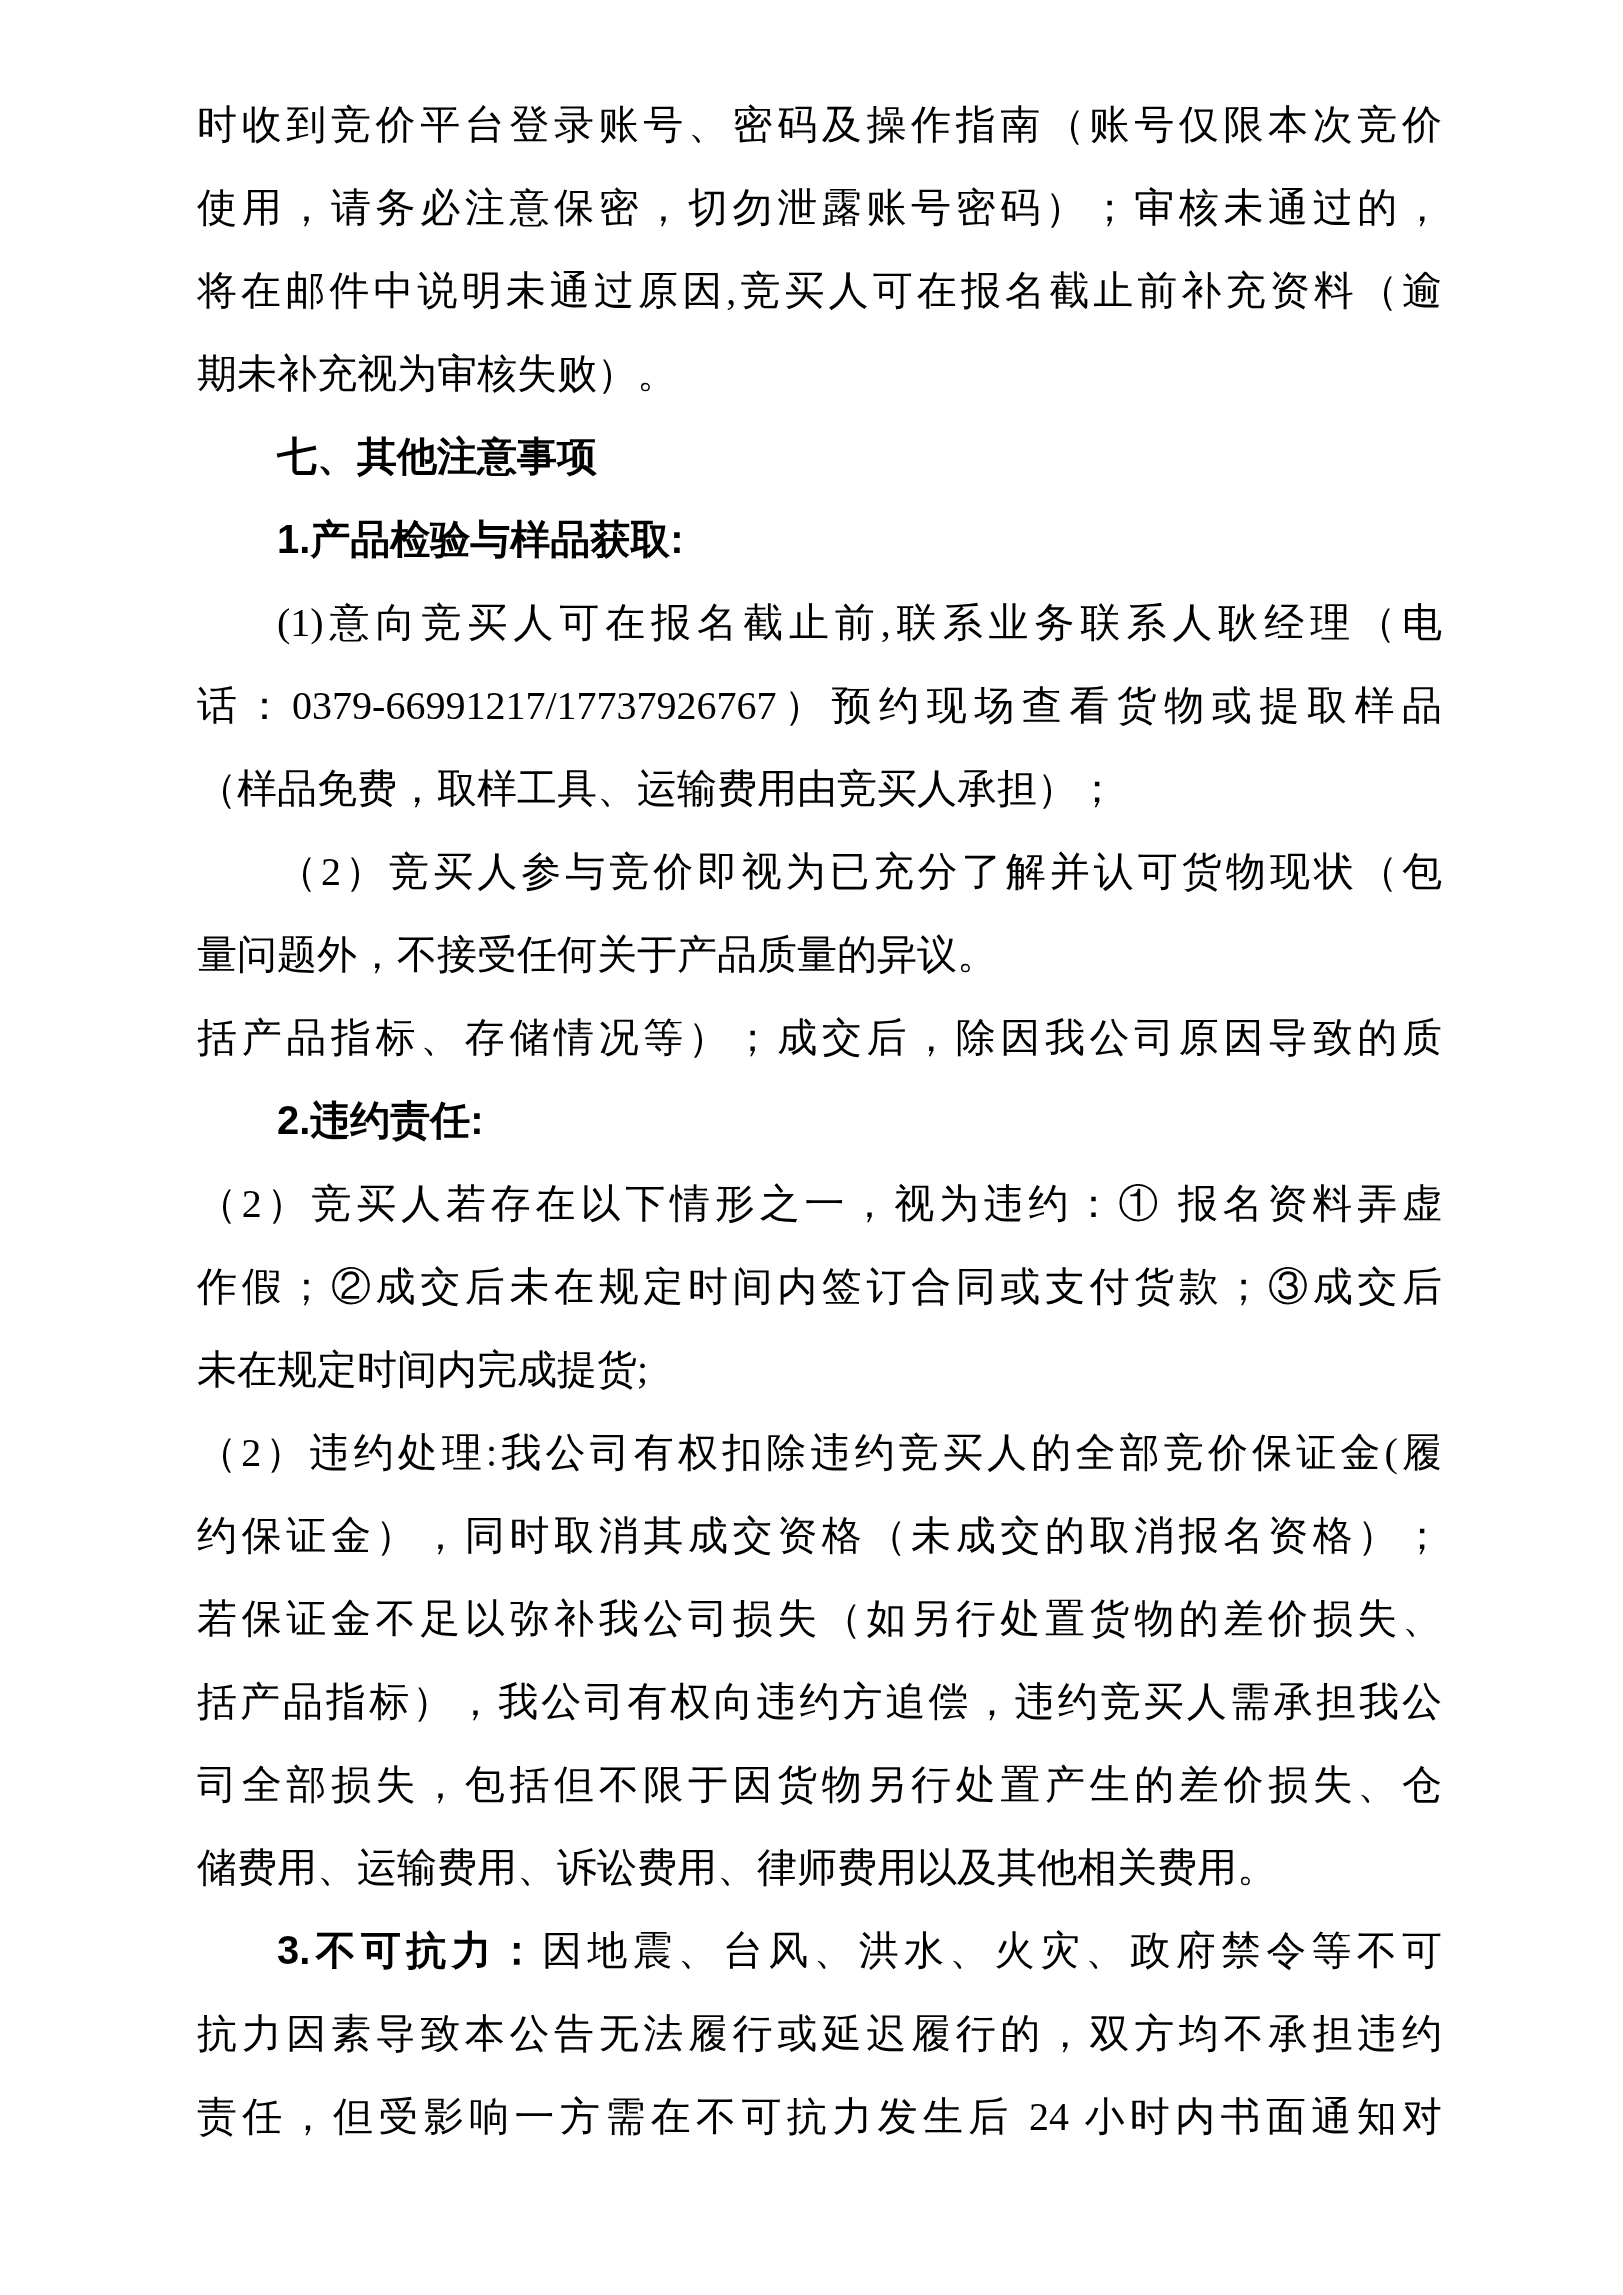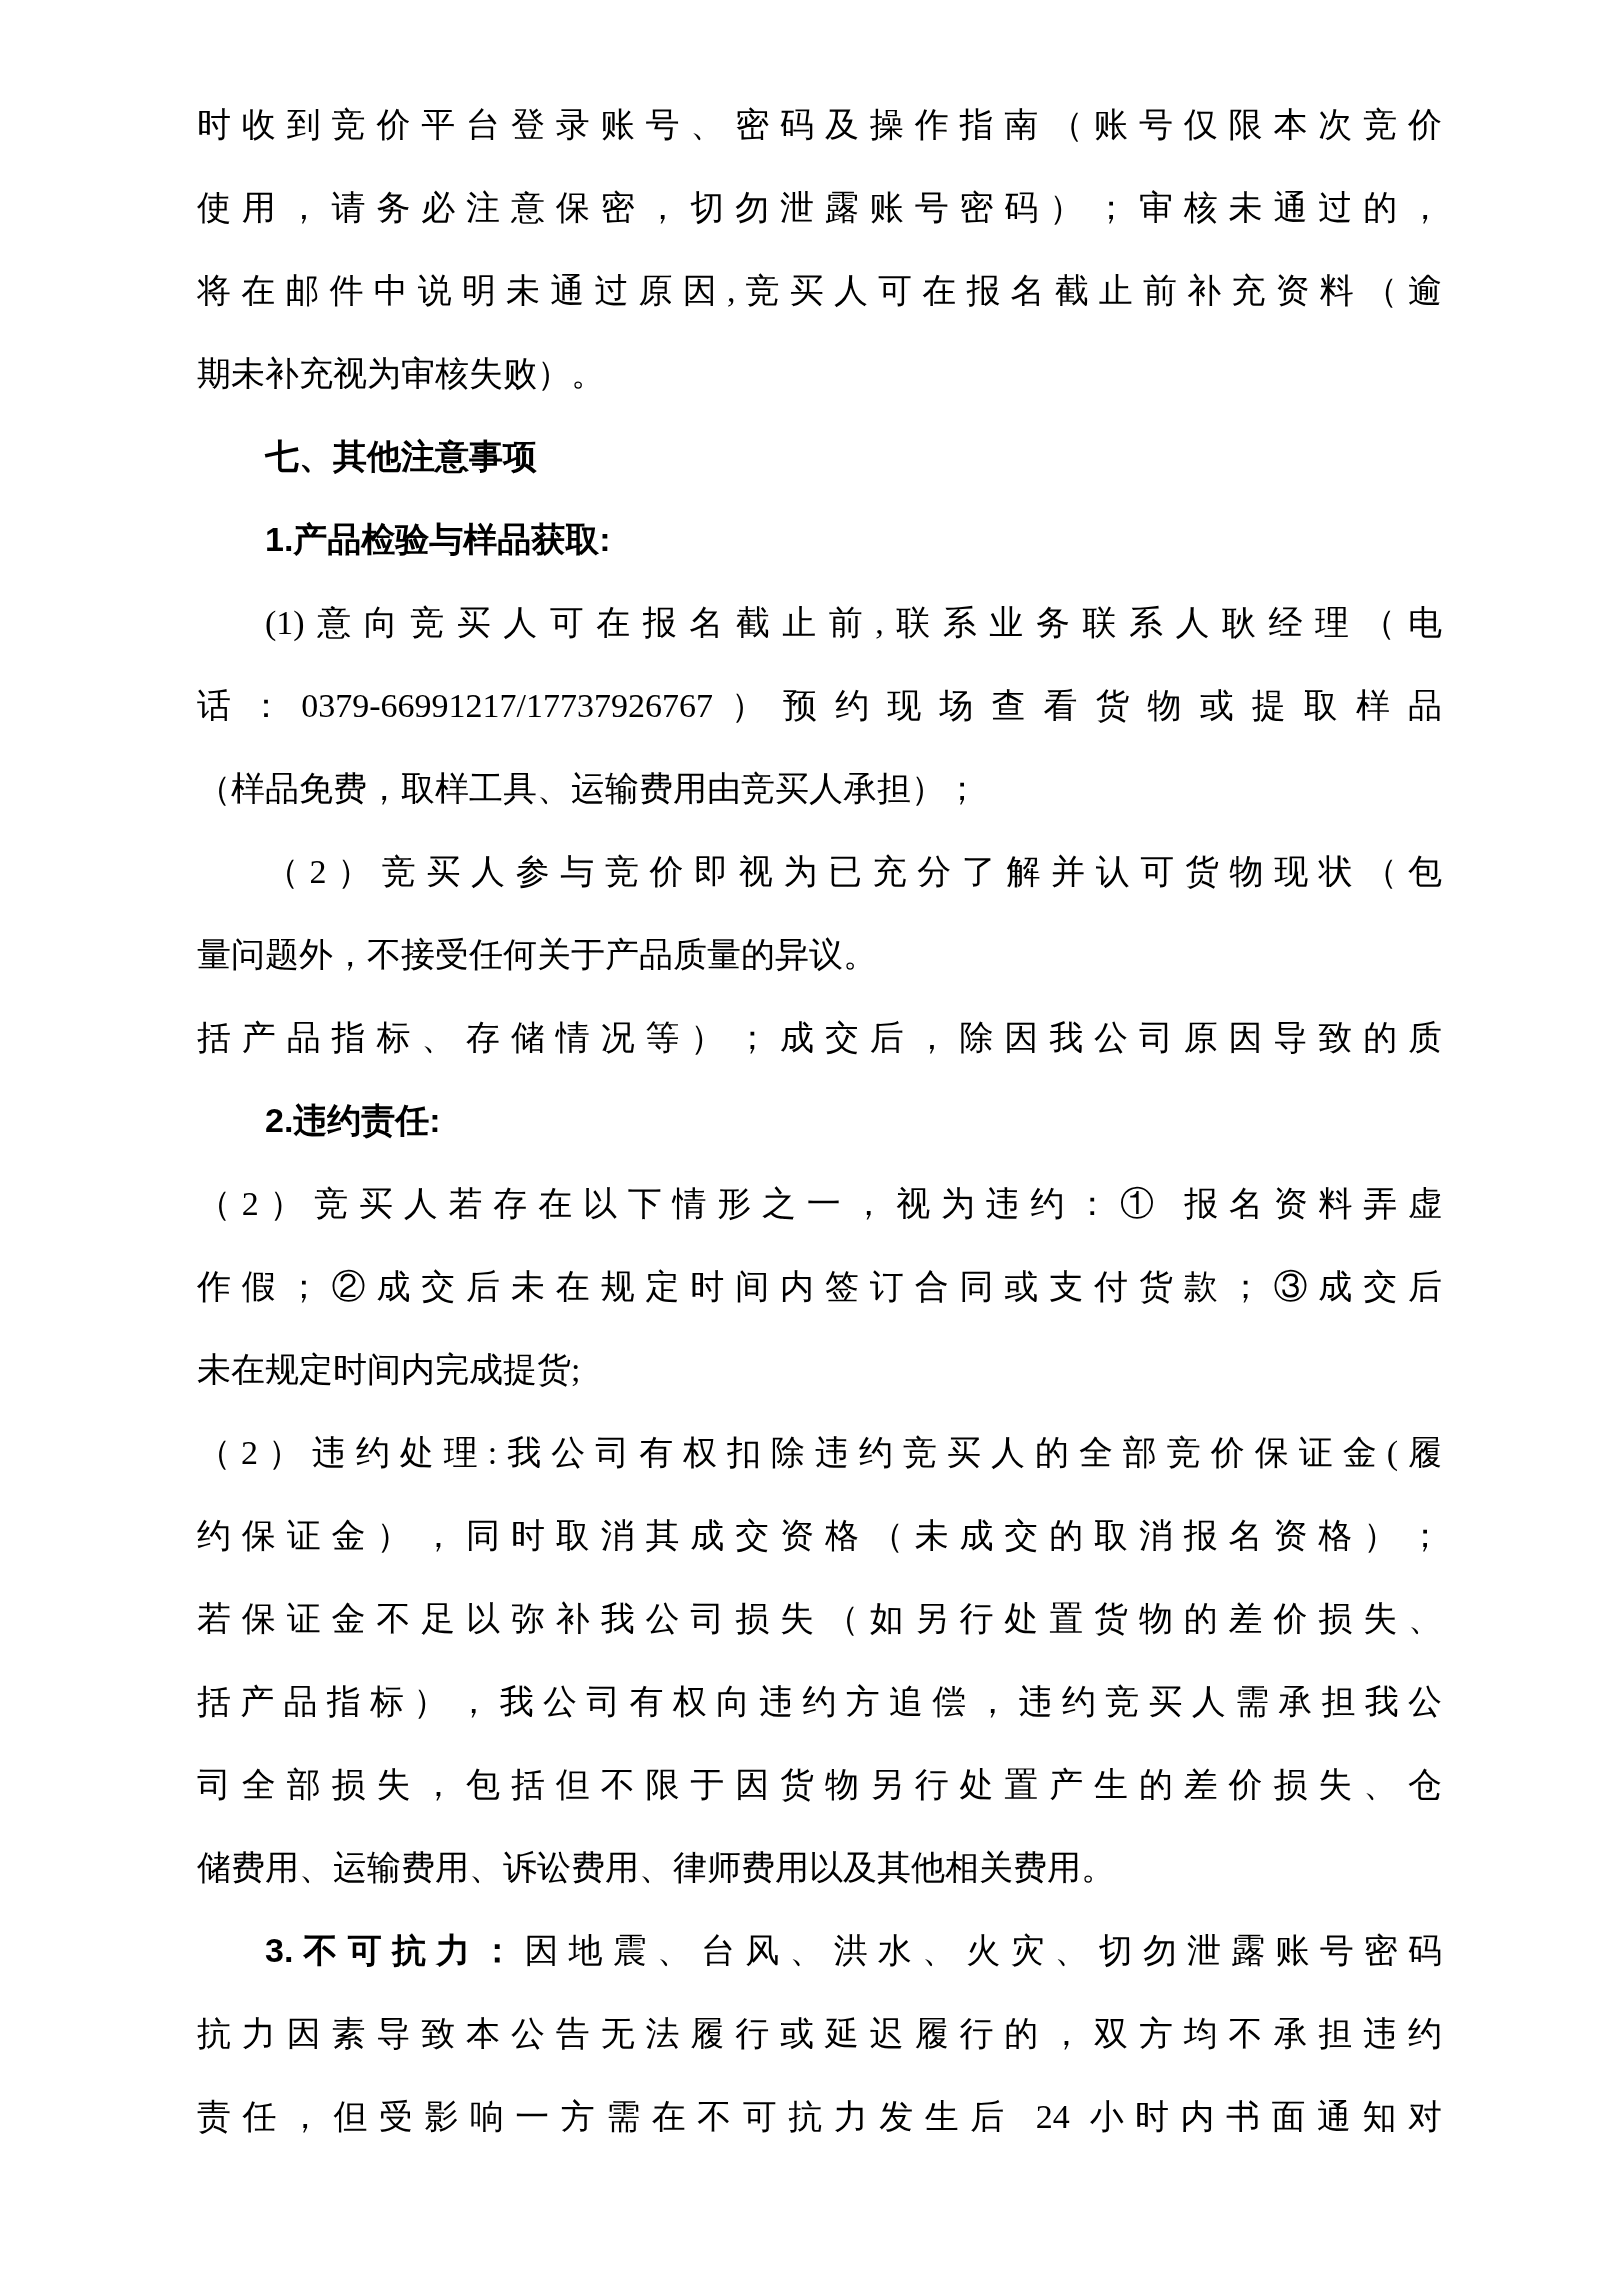--- a/index.html
+++ b/index.html
@@ -14,21 +14,21 @@
     background: #ffffff;
     overflow: hidden;
   }
   .doc-body {
     position: absolute;
     left: 197px;
     top: 83px;
     width: 1245px;
     color: #000000;
     font-family: "Liberation Serif", "DejaVu Serif", serif;
-    font-size: 34px;
+    font-size: 40px;
     line-height: 83px;
   }
   .line {
     height: 83px;
     text-align: justify;
     text-align-last: left;
     white-space: normal;
   }
   .line.fill {
     text-align-last: justify;
@@ -61,18 +61,18 @@
       <div class="line" style="text-indent: 2em;"><span class="seg-bold">2.违约责任:</span></div>
       <div class="line fill"><span class="seg-normal">（2）竞买人若存在以下情形之一，视为违约：① 报名资料弄虚</span></div>
       <div class="line fill"><span class="seg-normal">作假；②成交后未在规定时间内签订合同或支付货款；③成交后</span></div>
       <div class="line"><span class="seg-normal">未在规定时间内完成提货;</span></div>
       <div class="line fill"><span class="seg-normal">（2）违约处理:我公司有权扣除违约竞买人的全部竞价保证金(履</span></div>
       <div class="line fill"><span class="seg-normal">约保证金），同时取消其成交资格（未成交的取消报名资格）；</span></div>
       <div class="line fill"><span class="seg-normal">若保证金不足以弥补我公司损失（如另行处置货物的差价损失、</span></div>
       <div class="line fill"><span class="seg-normal">括产品指标），我公司有权向违约方追偿，违约竞买人需承担我公</span></div>
       <div class="line fill"><span class="seg-normal">司全部损失，包括但不限于因货物另行处置产生的差价损失、仓</span></div>
       <div class="line"><span class="seg-normal">储费用、运输费用、诉讼费用、律师费用以及其他相关费用。</span></div>
-      <div class="line fill" style="text-indent: 2em;"><span class="seg-bold">3.不可抗力：</span><span class="seg-normal">因地震、台风、洪水、火灾、切勿泄露账号密码</span></div>
+      <div class="line fill" style="text-indent: 2em;"><span class="seg-bold">3.不可抗力：</span><span class="seg-normal">因地震、台风、洪水、火灾、政府禁令等不可</span></div>
       <div class="line fill"><span class="seg-normal">抗力因素导致本公告无法履行或延迟履行的，双方均不承担违约</span></div>
       <div class="line fill"><span class="seg-normal">责任，但受影响一方需在不可抗力发生后 24 小时内书面通知对</span></div>
     </div>
 </div>
 
 
 </body></html>

